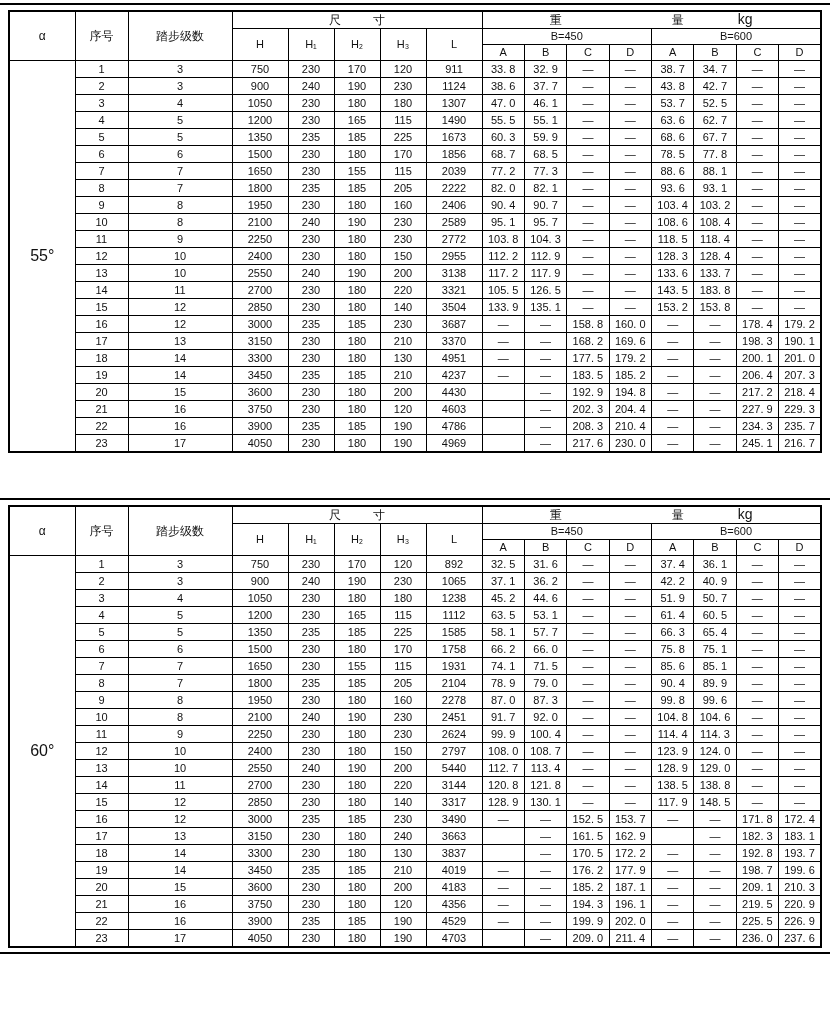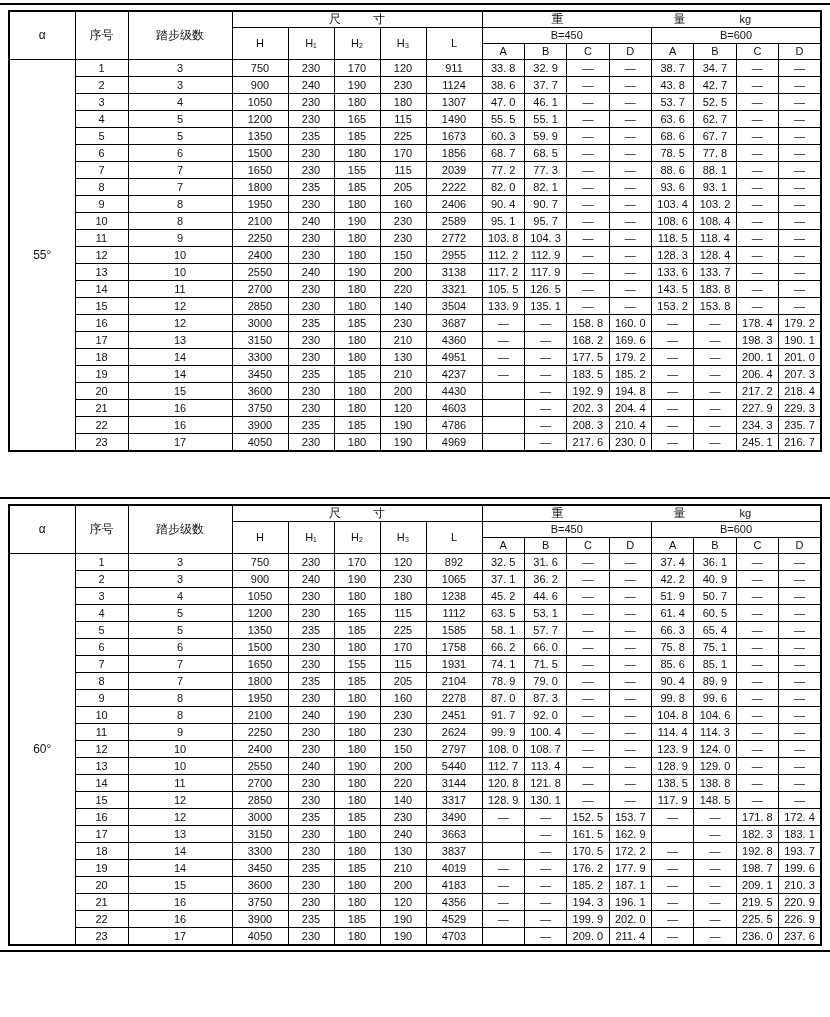--- a/index.html
+++ b/index.html
@@ -41,33 +41,33 @@
     height: 16px;
     line-height: 15px;
   }
   .spec-table thead tr.subhead th { font-size: 11px; height: 14px; }
   .spec-table thead tr.abcd th { font-size: 11px; height: 16px; }
   .spec-table tbody td {
     font-size: 11px;
     height: 17px;
     line-height: 16px;
   }
-  .spec-table td.alpha-cell { font-size: 12px; }
+  .spec-table td.alpha-cell { font-size: 16px; }
   .col-alpha { width: 66px; }
   .col-serial { width: 53px; }
   .col-steps { width: 104px; }
   .col-h  { width: 56px; }
   .col-h1 { width: 46px; }
   .col-h2 { width: 46px; }
   .col-h3 { width: 46px; }
   .col-l  { width: 56px; }
   .spread { display: inline-flex; align-items: baseline; }
   .spread .gap-wide { margin-left: 32px; }
   .spread .gap-xwide { margin-left: 110px; }
-  .spread .gap-unit { margin-left: 54px; font-size: 11px; }
+  .spread .gap-unit { margin-left: 54px; font-size: 14px; }
 </style>
 </head>
 <body>
 
 <div class="page-rule rule-top"></div>
 
 <table class="spec-table">
   <colgroup>
     <col class="col-alpha">
       <col class="col-serial">
@@ -399,21 +399,21 @@
         <td>178. 4</td>
         <td>179. 2</td>
       </tr>
       <tr>
         <td>17</td>
         <td>13</td>
         <td>3150</td>
         <td>230</td>
         <td>180</td>
         <td>210</td>
-        <td>4360</td>
+        <td>3370</td>
         <td>—</td>
         <td>—</td>
         <td>168. 2</td>
         <td>169. 6</td>
         <td>—</td>
         <td>—</td>
         <td>198. 3</td>
         <td>190. 1</td>
       </tr>
       <tr>

